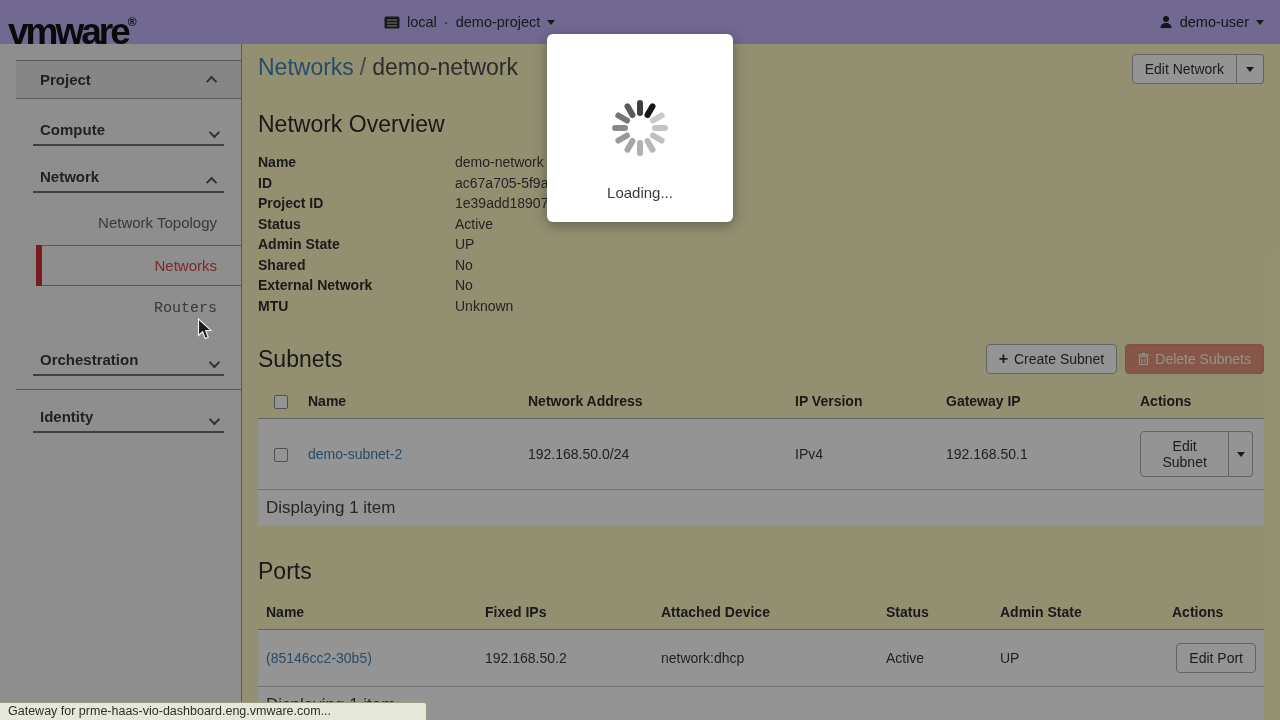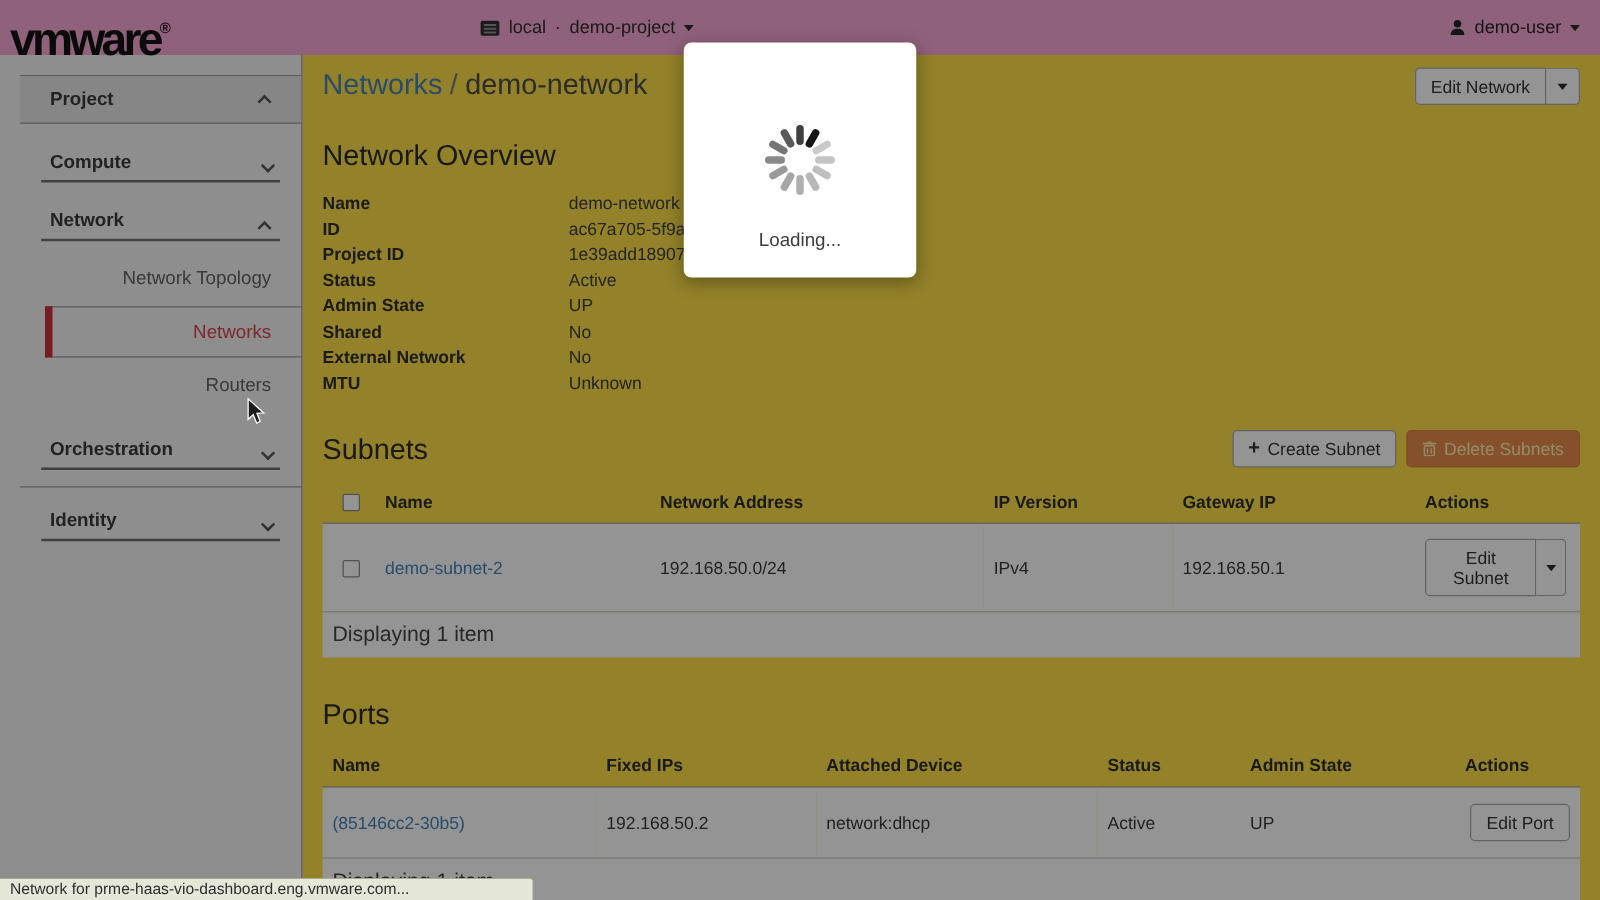--- a/index.html
+++ b/index.html
@@ -5,21 +5,21 @@
   * { margin:0; padding:0; box-sizing:border-box; }
   html,body { width:1280px; height:720px; }
   body {
     font-family:"Liberation Sans", sans-serif;
     background:#ffffff; position:relative; overflow:hidden;
   }
 
   
   .topbar {
     position:absolute; left:0; top:0; width:1280px; height:44px;
-    background:#f9a8d4; z-index:10;
+    background:#c4b5fd; z-index:10;
   }
   .logo {
     position:absolute; left:8px; top:1px; font-size:37px; font-weight:700;
     letter-spacing:-3px; color:#121212; line-height:42px; cursor:default;
   }
   .logo sup { font-size:12px; letter-spacing:0; vertical-align:18px; }
   .ctx {
     position:absolute; left:384px; top:0; height:44px; display:flex;
     align-items:center; gap:7px; font-size:14.5px; color:#2d2d2d;
   }
@@ -47,33 +47,33 @@
   }
   .cat-rule { margin:0 17px; border-bottom:2px solid #6e6e6e; }
   .chev { width:8px; height:8px; border-right:2px solid #555; border-bottom:2px solid #555;
     display:inline-block; }
   .chev.down { transform:rotate(45deg) translateY(-2px); }
   .chev.up { transform:rotate(-135deg) translateY(-2px); }
   .nav-items { margin-top:16px; }
   .nav-item {
     text-align:right; padding:5px 24px; font-size:15px; color:#636363; cursor:pointer;margin-left:20px;
   }
-  .nav-item.routers { padding-top:14px; padding-bottom:12px; }
+  .nav-item.routers { padding-top:14px; padding-bottom:12px;font-family:Liberation Mono, monospace; }
   .nav-item.active {
     color:#d9454e; border-top:1px solid #9a9a9a; border-bottom:1px solid #9a9a9a;
     padding:11px 24px; margin-top:9px; position:relative;
   }
   .nav-item.active .redbar {
     position:absolute; left:0; top:-1px; bottom:-1px; width:6px; background:#d32f39;
   }
   .full-div { border-bottom:1px solid #9a9a9a; margin-top:13px; }
 
   
   .main { position:absolute; left:242px; top:44px; right:0; bottom:0;
-    background:#fde047; padding:10px 16px 0; }
+    background:#fef9c3; padding:10px 16px 0; }
   .page-hdr { display:flex; align-items:flex-start; }
   .crumbs { font-size:23px; }
   .crumbs .link { color:#4584b5; cursor:pointer; }
   .crumbs .sep { color:#7a7a7a; padding:0 6px; }
   .crumbs .cur { color:#4c4c4c; }
   .btn {
     background:#ffffff; border:1px solid #ababab; border-radius:4px;
     font-size:14px; color:#333; padding:6px 12px; cursor:pointer;
     font-family:"Liberation Sans", sans-serif; display:inline-flex; align-items:center; gap:6px;
   }
@@ -384,13 +384,13 @@
       <i></i>
       <i></i>
   </div>
   <div class="loading-txt">Loading...</div>
 </div>
 
 <svg class="cursor" width="17" height="24" viewBox="0 0 17 24">
   <path d="M1.5 1 L1.5 17.5 L5.6 13.8 L8.3 20.5 L11.2 19.2 L8.6 12.7 L14 12.4 Z" fill="#1c1c1c" stroke="#f5f5f5" stroke-width="1.1"></path>
 </svg>
 
-<div class="statusbar">Network for prme-haas-vio-dashboard.eng.vmware.com...</div>
+<div class="statusbar">Gateway for prme-haas-vio-dashboard.eng.vmware.com...</div>
 
 </body></html>

